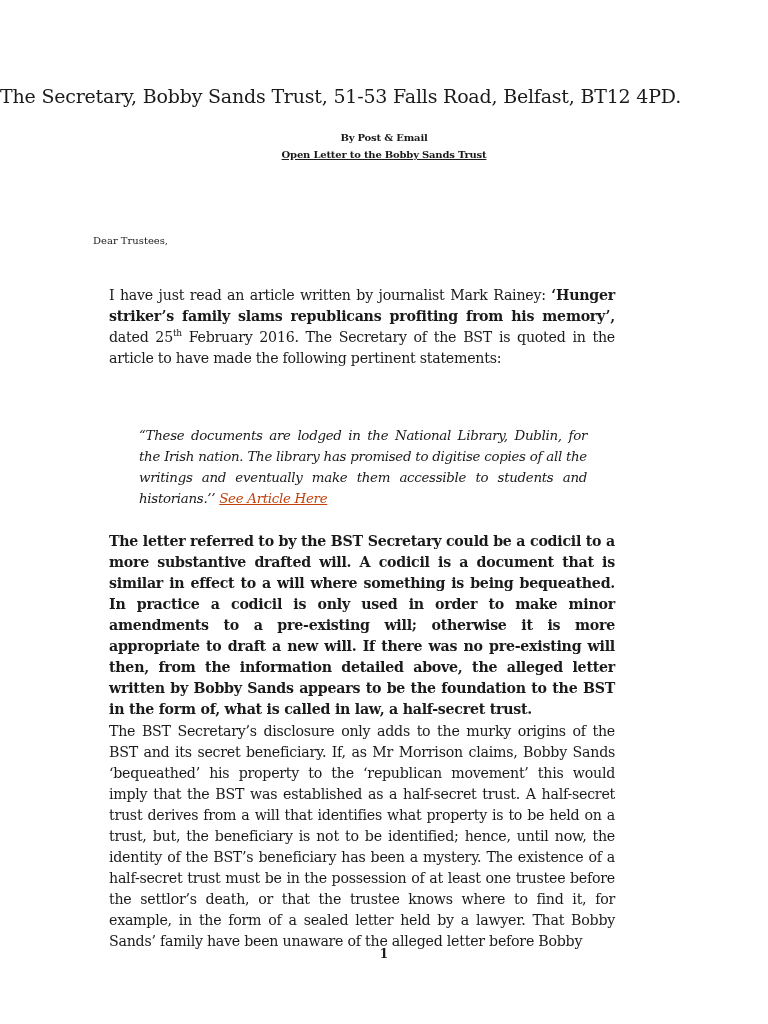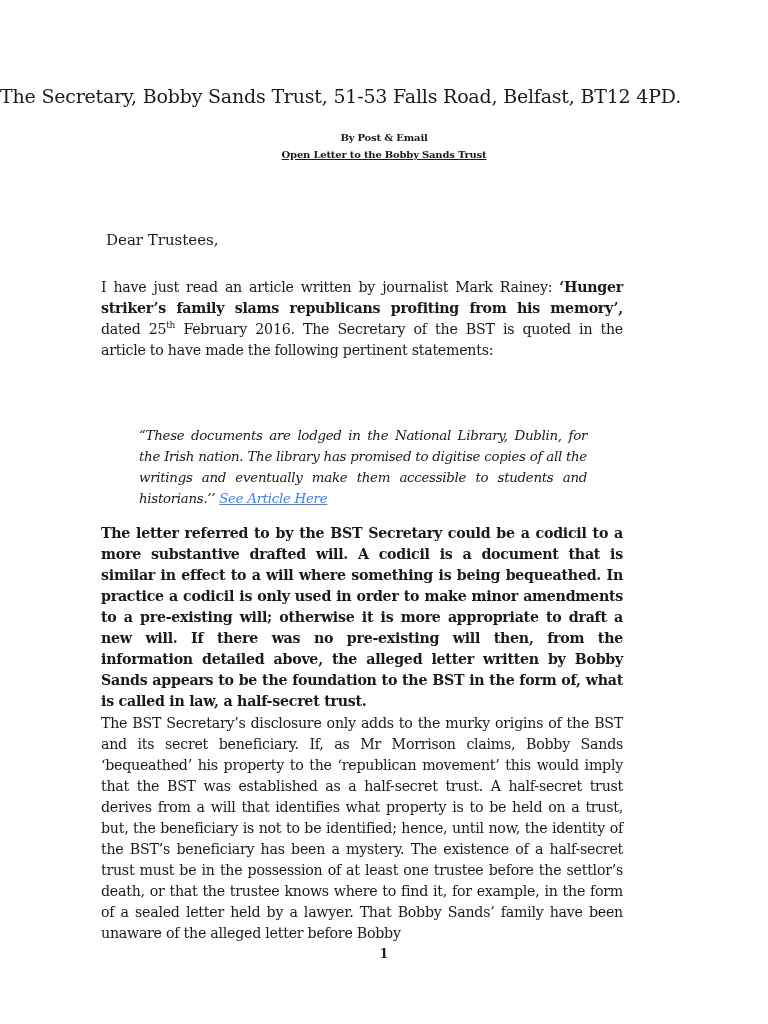--- a/index.html
+++ b/index.html
@@ -6,31 +6,31 @@
   body { width: 768px; height: 1024px; position: relative; overflow: hidden;
          font-family: "DejaVu Serif", "Liberation Serif", serif; color: #1a1a1a; }
   .page { position: absolute; left: 0; top: 0; width: 768px; height: 1024px; background: #fff; }
   .col { position: absolute; left: 93px; width: 538px; }
   .addr { position: absolute; left: 0; width: 768px; top: 86px; text-align: left;
           font-size: 19px; line-height: 21px; letter-spacing: -0.2px; }
   .heading { position: absolute; left: 0; width: 768px; text-align: center; font-weight: bold;
              font-size: 10px; line-height: 21px; letter-spacing: -0.2px; }
   .h1 { top: 127px; }
   .h2 { top: 144px; text-decoration: underline; }
-  .salutation { top: 230px; font-size: 15px; line-height: 21px; margin-left: 13px; }
-  p.body { margin: 8px; font-size: 14.2px; line-height: 21px; text-align: justify;
+  .salutation { top: 230px; font-size: 10px; line-height: 21px; }
+  p.body { margin: 16px; font-size: 14.2px; line-height: 21px; text-align: justify;
            letter-spacing: -0.25px; word-spacing: 0px; }
   .para1 { top: 269px; }
   .quote { position: absolute; left: 139px; width: 448px; margin: 0; font-style: italic;
            font-size: 13.4px; line-height: 21px; text-align: justify; letter-spacing: -0.3px; }
   .q1 { top: 352px; }
   .q2 { top: 425px; }
   .para2 { top: 515px; font-weight: bold; }
   .para3 { top: 705px; }
-  .link { color: #3b82f6; text-decoration: underline; font-style: italic; cursor: pointer; }
+  .link { color: #c2410c; text-decoration: underline; font-style: italic; cursor: pointer; }
   .pagenum { position: absolute; left: 0; width: 768px; top: 947px; text-align: center;
              font-size: 12px; font-weight: bold; }
   sup { font-size: 9px; line-height: 0; vertical-align: super; }
 </style>
 </head>
 <body>
 
 <div class="page">
 
   <div class="addr">The Secretary, Bobby Sands Trust, 51-53 Falls Road, Belfast, BT12 4PD.</div>

